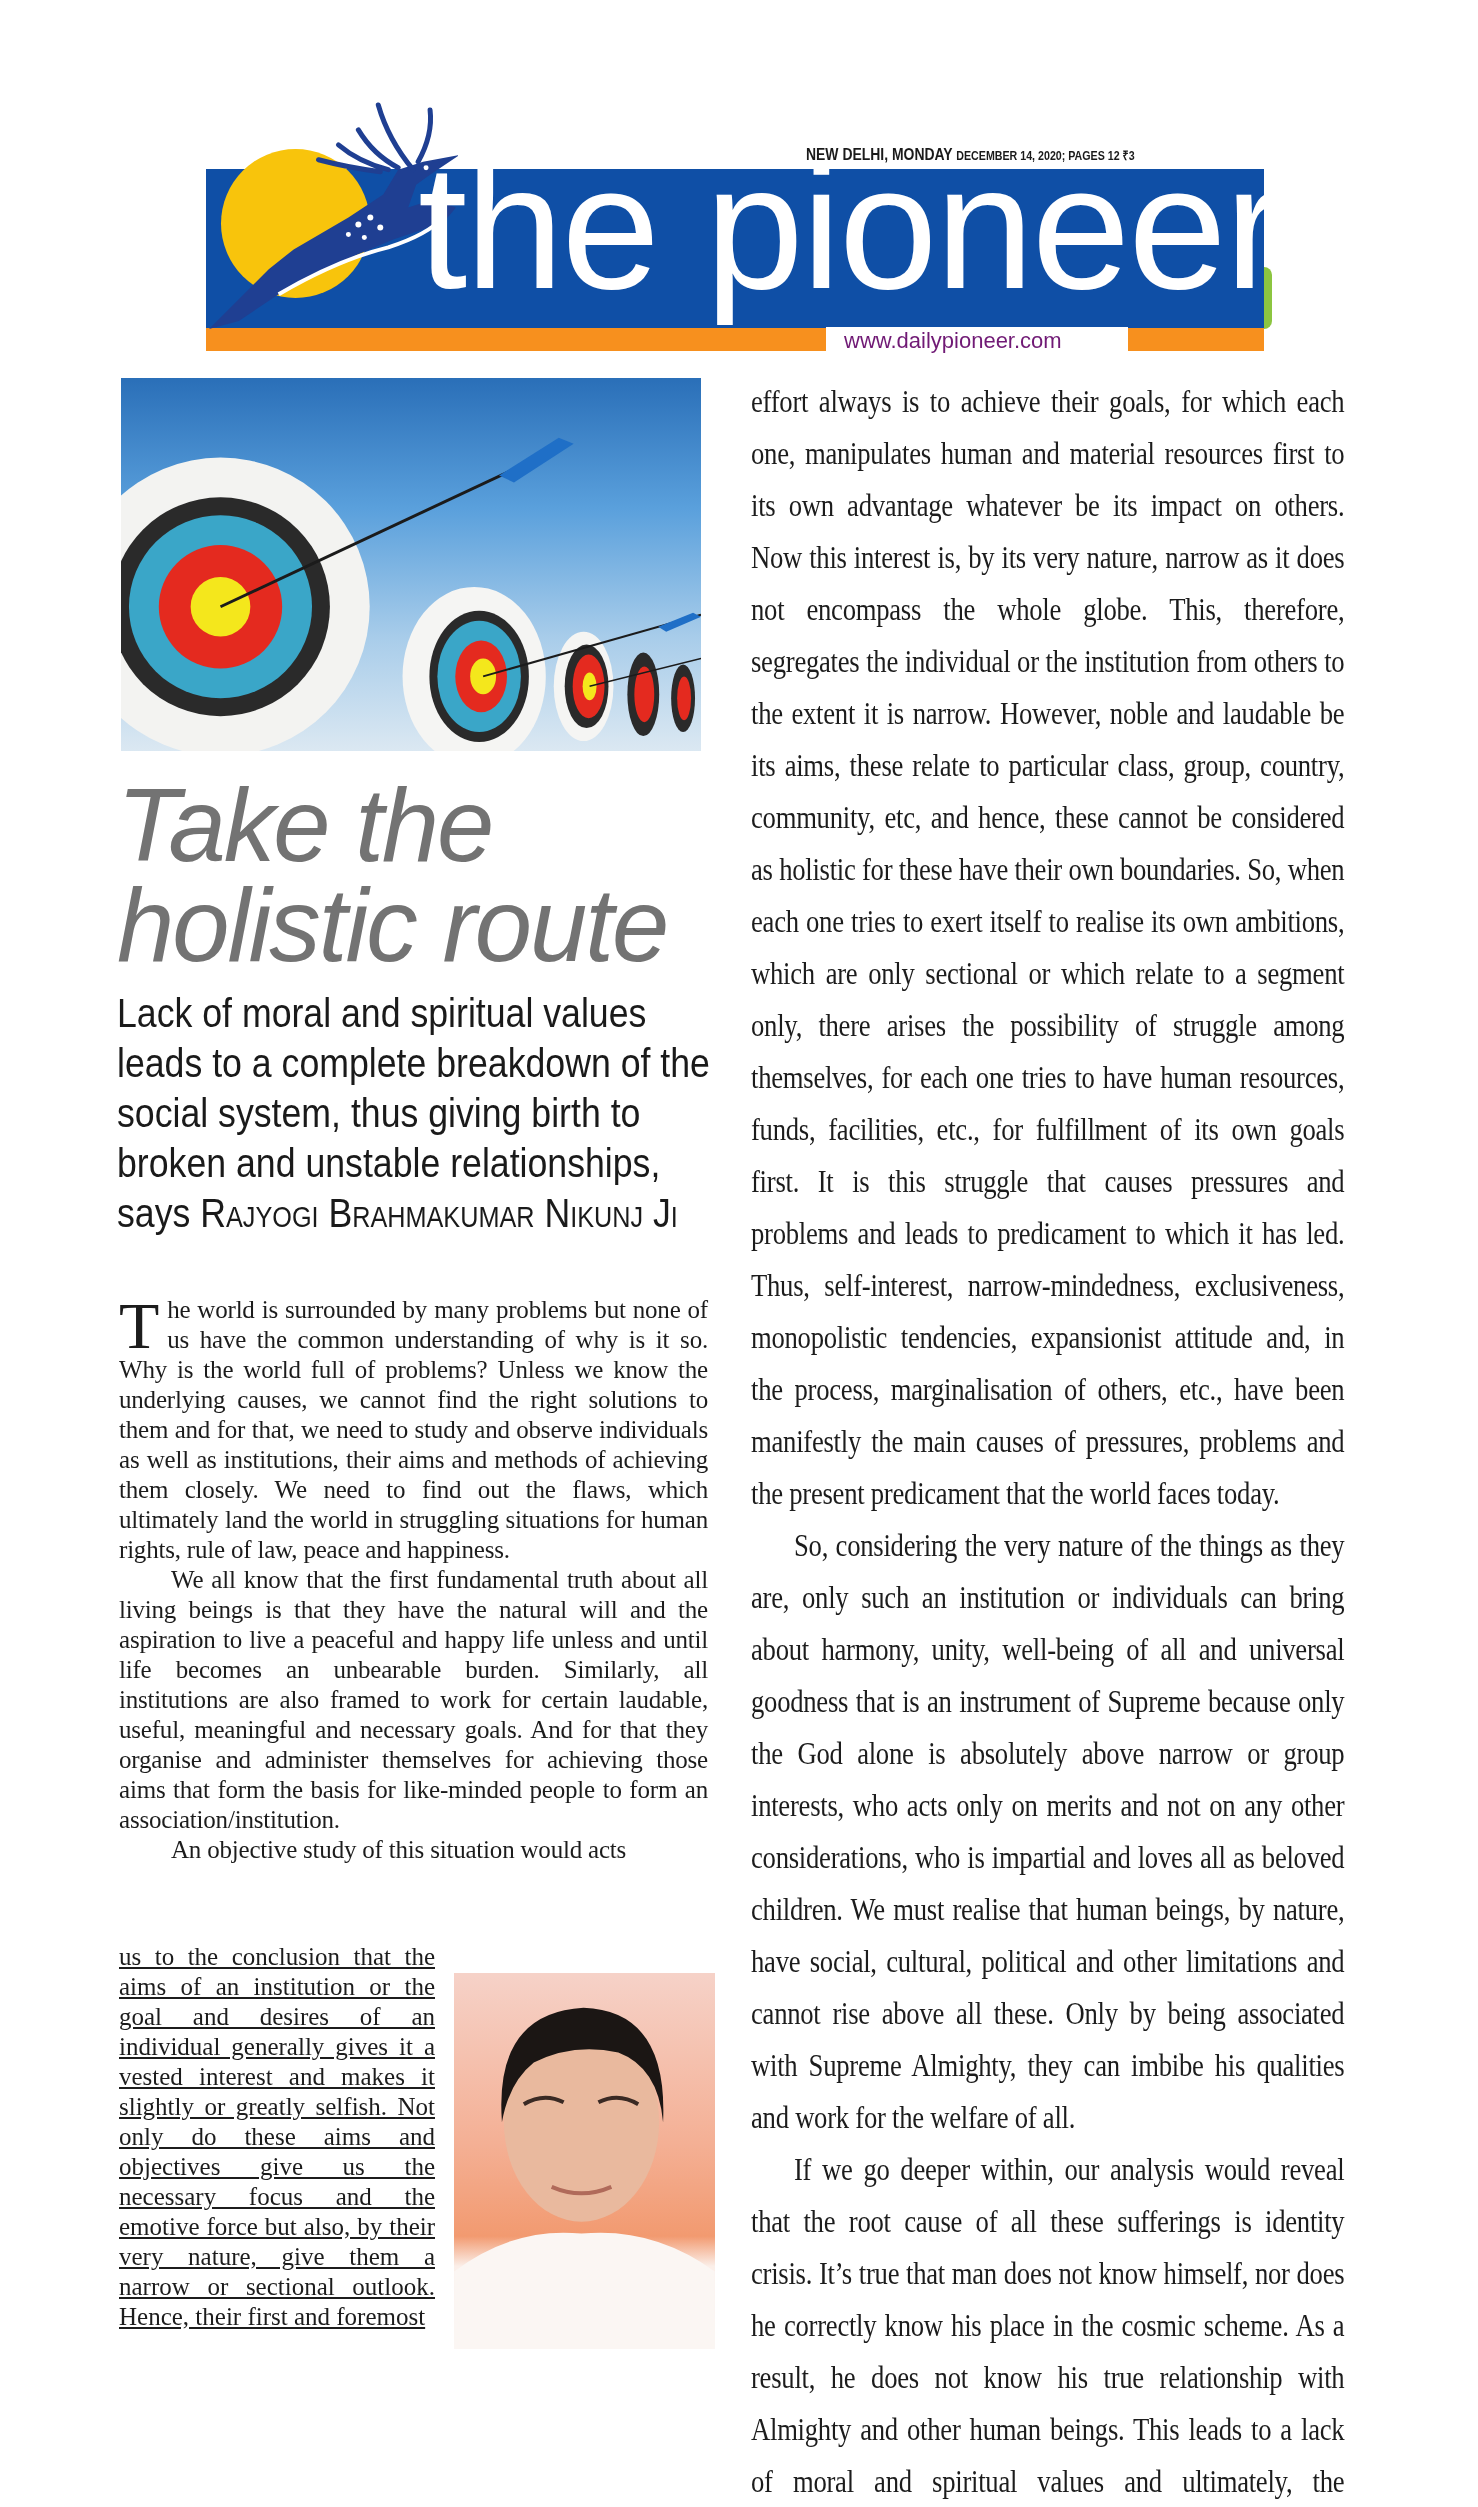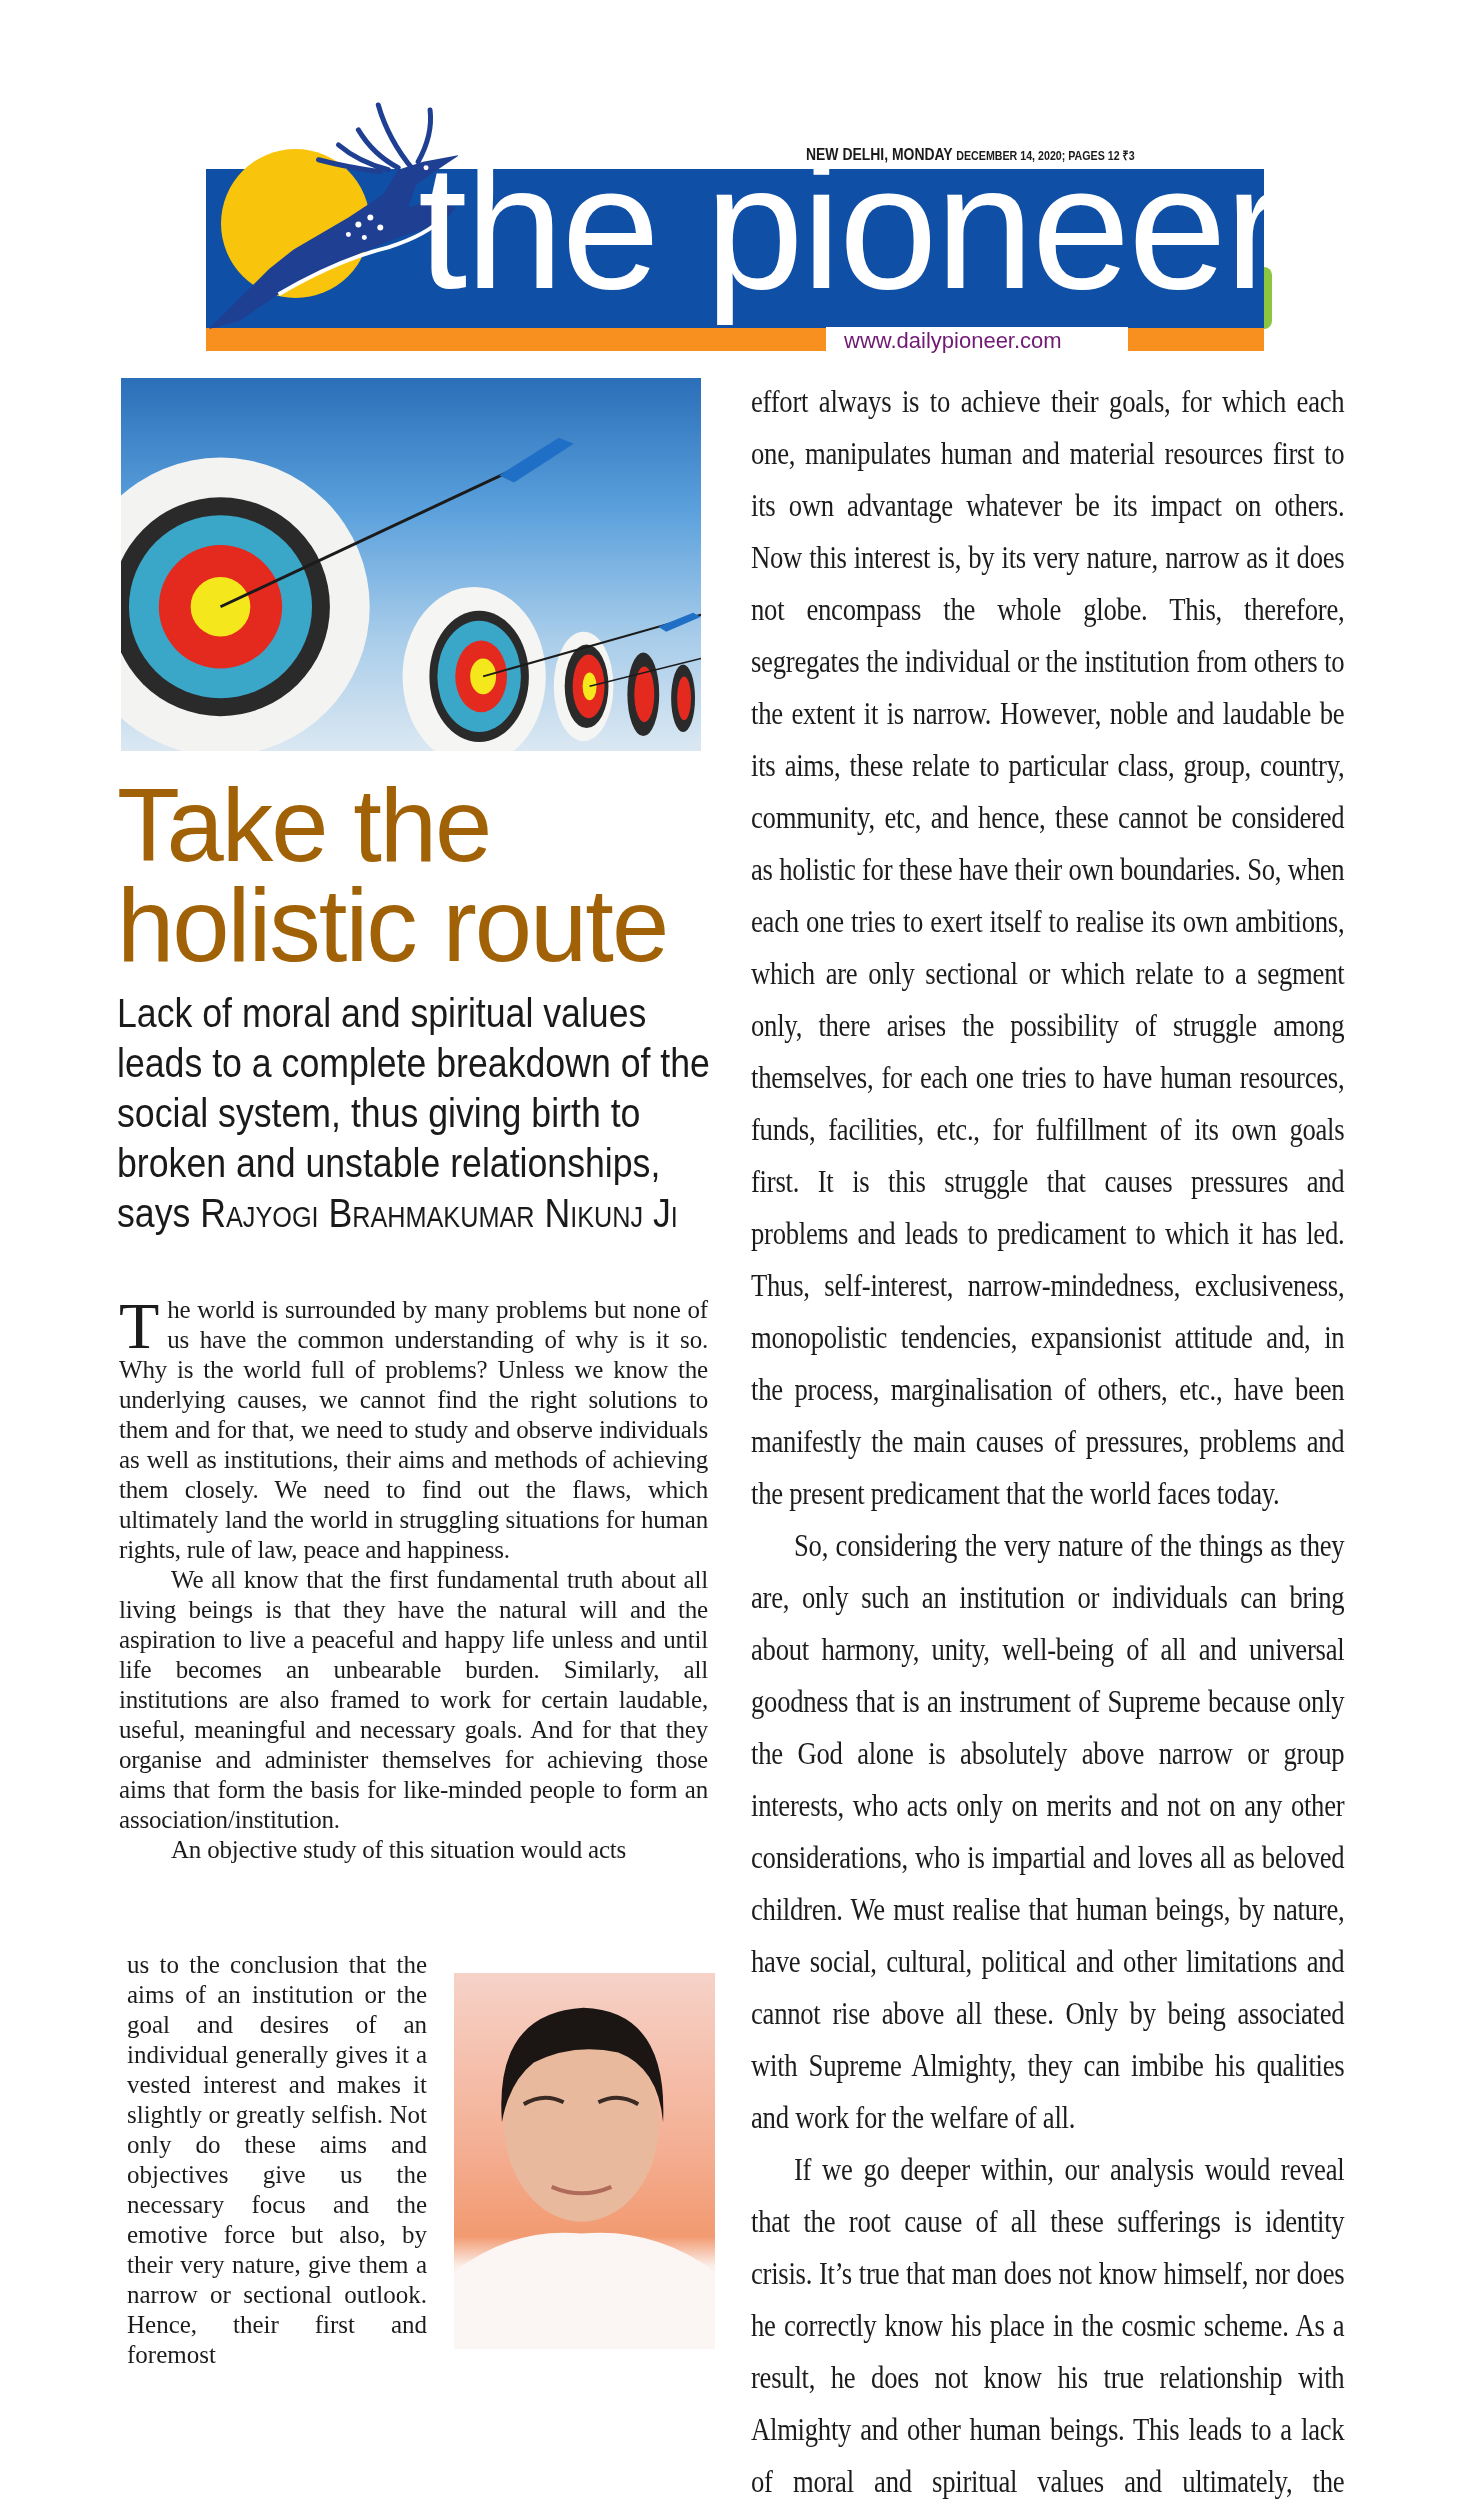--- a/index.html
+++ b/index.html
@@ -17,32 +17,32 @@
   .mh-dateline { position:absolute; left:806px; top:145px; font-family:"Liberation Sans", sans-serif; font-weight:bold; font-size:17px; color:#1a1a1a; transform:scaleX(0.82); transform-origin:left; white-space:nowrap; }
   .mh-dateline .small { font-size:13px; }
   .mh-urlbox { position:absolute; left:826px; top:327px; width:302px; height:30px; background:#ffffff; }
   .mh-url { position:absolute; left:844px; top:328px; font-family:Liberation Sans, sans-serif; font-size:22px; color:#701a75; white-space:nowrap; }
 
   
   #hero-image { left:121px; top:378px; width:580px; height:373px; overflow:hidden; background:linear-gradient(180deg,#2a6fb8 0%,#5aa0dc 35%,#a9cdea 70%,#dbe8f2 100%); }
   #hero-image svg { width:100%; height:100%; display:block; }
 
   
-  .headline { left:117px; top:776px; width:597px; font-family:"Liberation Sans", sans-serif; font-size:103px; line-height:100px; color:#a16207; letter-spacing:-2px; }
+  .headline { left:117px; top:776px; width:597px; font-family:"Liberation Sans", sans-serif; font-size:103px; line-height:100px; color:#737373; letter-spacing:-2px;font-style:italic; }
   .deck { left:117px; top:988px; width:597px; font-family:"Liberation Sans", sans-serif; font-size:41px; line-height:50px; color:#1a1a1a; transform:scaleX(0.87); transform-origin:left top; width:687px; }
   .deck .sc { font-variant:small-caps; }
 
   
   .body-left { left:119px; top:1295px; width:589px; font-size:25px; line-height:30px; text-align:justify; letter-spacing:-0.2px; }
   .body-left p { margin:0; }
   .body-left p.indent { text-indent:52px; }
   .dropcap { float:left; font-size:66px; line-height:54px; margin:4px 8px 0 0; }
   .portrait { position:absolute; left:454px; top:1973px; width:261px; height:376px; background:linear-gradient(180deg,#f6d2c8 0%,#f4b095 45%,#f29a70 70%,#fbefe9 78%,#fdf9f6 100%); overflow:hidden; }
   .narrow { left:119px; top:1942px; width:316px; font-size:25px; line-height:30px; text-align:justify; }
-  .narrow p { margin:8px; }
+  .narrow p { margin:0;text-decoration:underline; }
 
   .body-right { left:751px; top:376px; width:593px; font-size:31px; line-height:52px; text-align:justify; letter-spacing:-0.3px; }
   .body-right p { margin:0; }
   .body-right p.indent { text-indent:50px; }
   .cond { display:block; transform:scaleX(0.86); transform-origin:left top; width:690px; }
 </style>
 </head>
 <body>
 
 <div id="masthead" class="abs">

